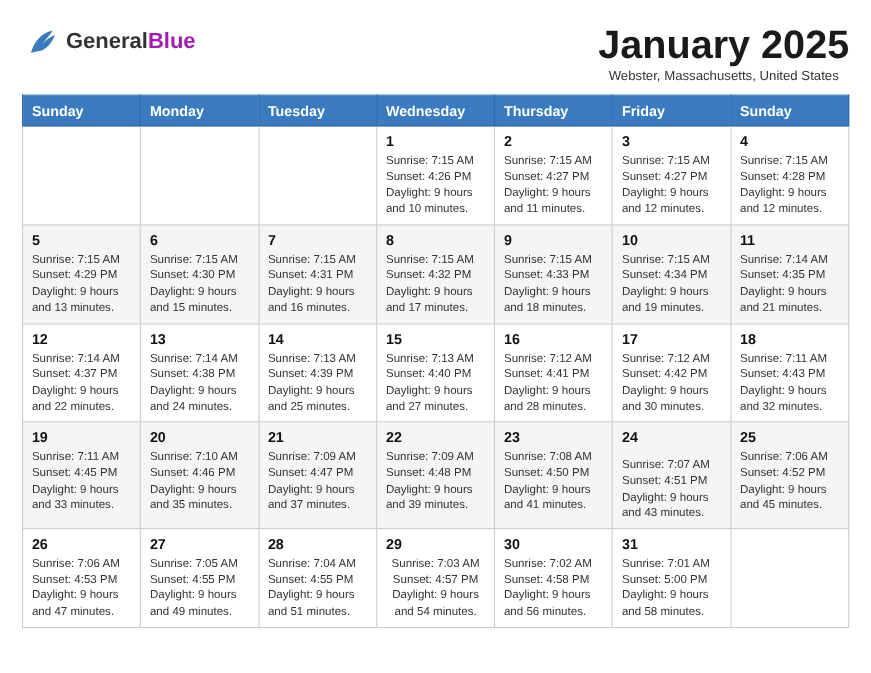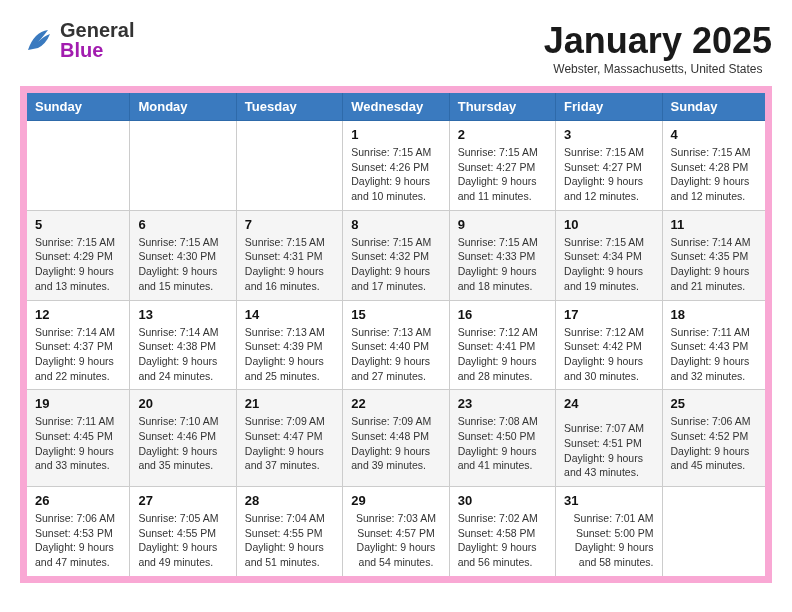--- a/index.html
+++ b/index.html
@@ -24,21 +24,21 @@
       font-weight: bold;
       color: #1a1a1a;
     }
     .location {
       font-size: 12px;
       color: #333;
     }
     .calendar {
       width: 100%;
       border-collapse: collapse;
-      border: 7px solid #f9a8d4;
+      border: 1px solid #f9a8d4;
     }
     .calendar th {
       background: #3a7abf;
       color: #fff;
       font-size: 13px;
       font-weight: bold;
       text-align: left;
       padding: 6px 8px;
       border: 1px solid #2e6aaa;
     }
@@ -68,21 +68,21 @@
     .empty-cell {
       background: #f9f9f9;
     }
     .logo-wrapper {
       display: flex;
       align-items: center;
       gap: 4px;
     }
     .logo-name {
       display: flex;
-      flex-direction: column;
+      flex-direction: row;
       line-height: 1;
     }
     .logo-name .gen {
       font-size: 20px;
       font-weight: bold;
       color: #333;
     }
     .logo-name .blu {
       font-size: 20px;
       font-weight: bold;
@@ -339,21 +339,21 @@
         </td>
         <td>
           <div class="day-num">30</div>
           <div class="day-info" style="white-space: pre-line;">Sunrise: 7:02 AM
 Sunset: 4:58 PM
 Daylight: 9 hours
 and 56 minutes.</div>
         </td>
         <td>
           <div class="day-num">31</div>
-          <div class="day-info" style="white-space: pre-line; text-align: right;">Sunrise: 7:01 AM
+          <div class="day-info" style="white-space: pre-line;">Sunrise: 7:01 AM
 Sunset: 5:00 PM
 Daylight: 9 hours
 and 58 minutes.</div>
         </td>
         <td class="empty-cell"></td>
       </tr>
     </tbody>
 </table>
 
 </body></html>

